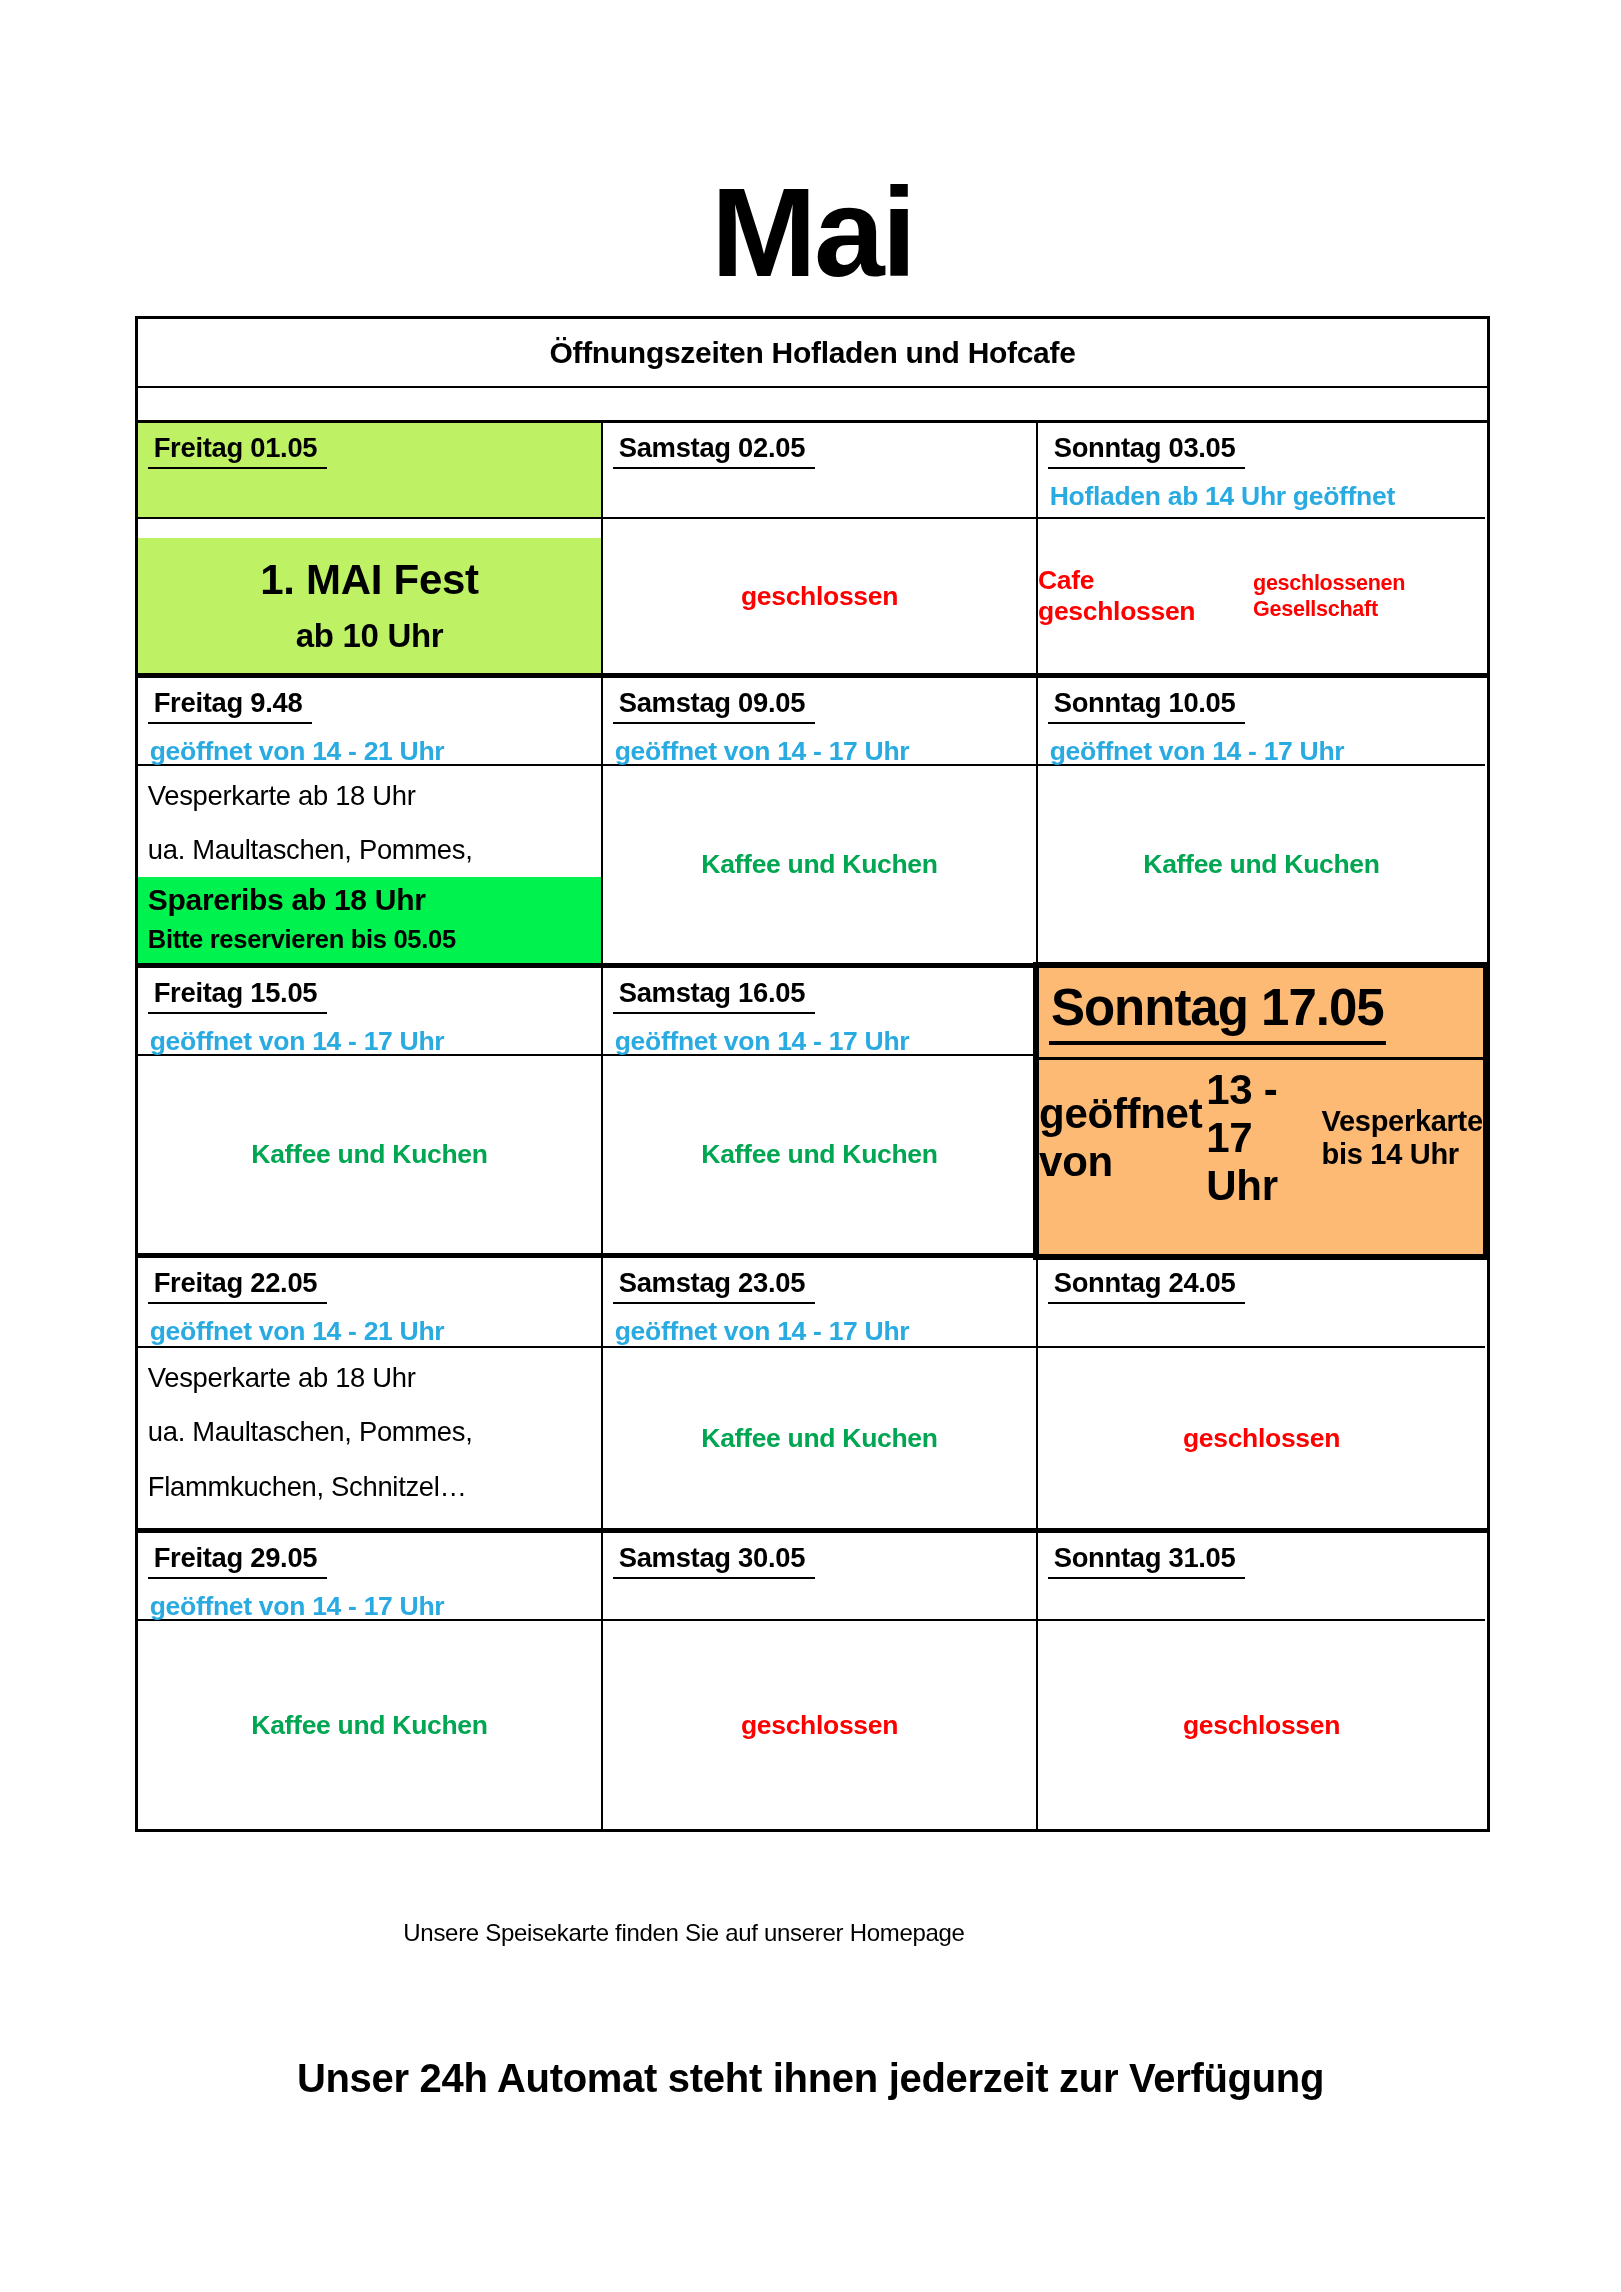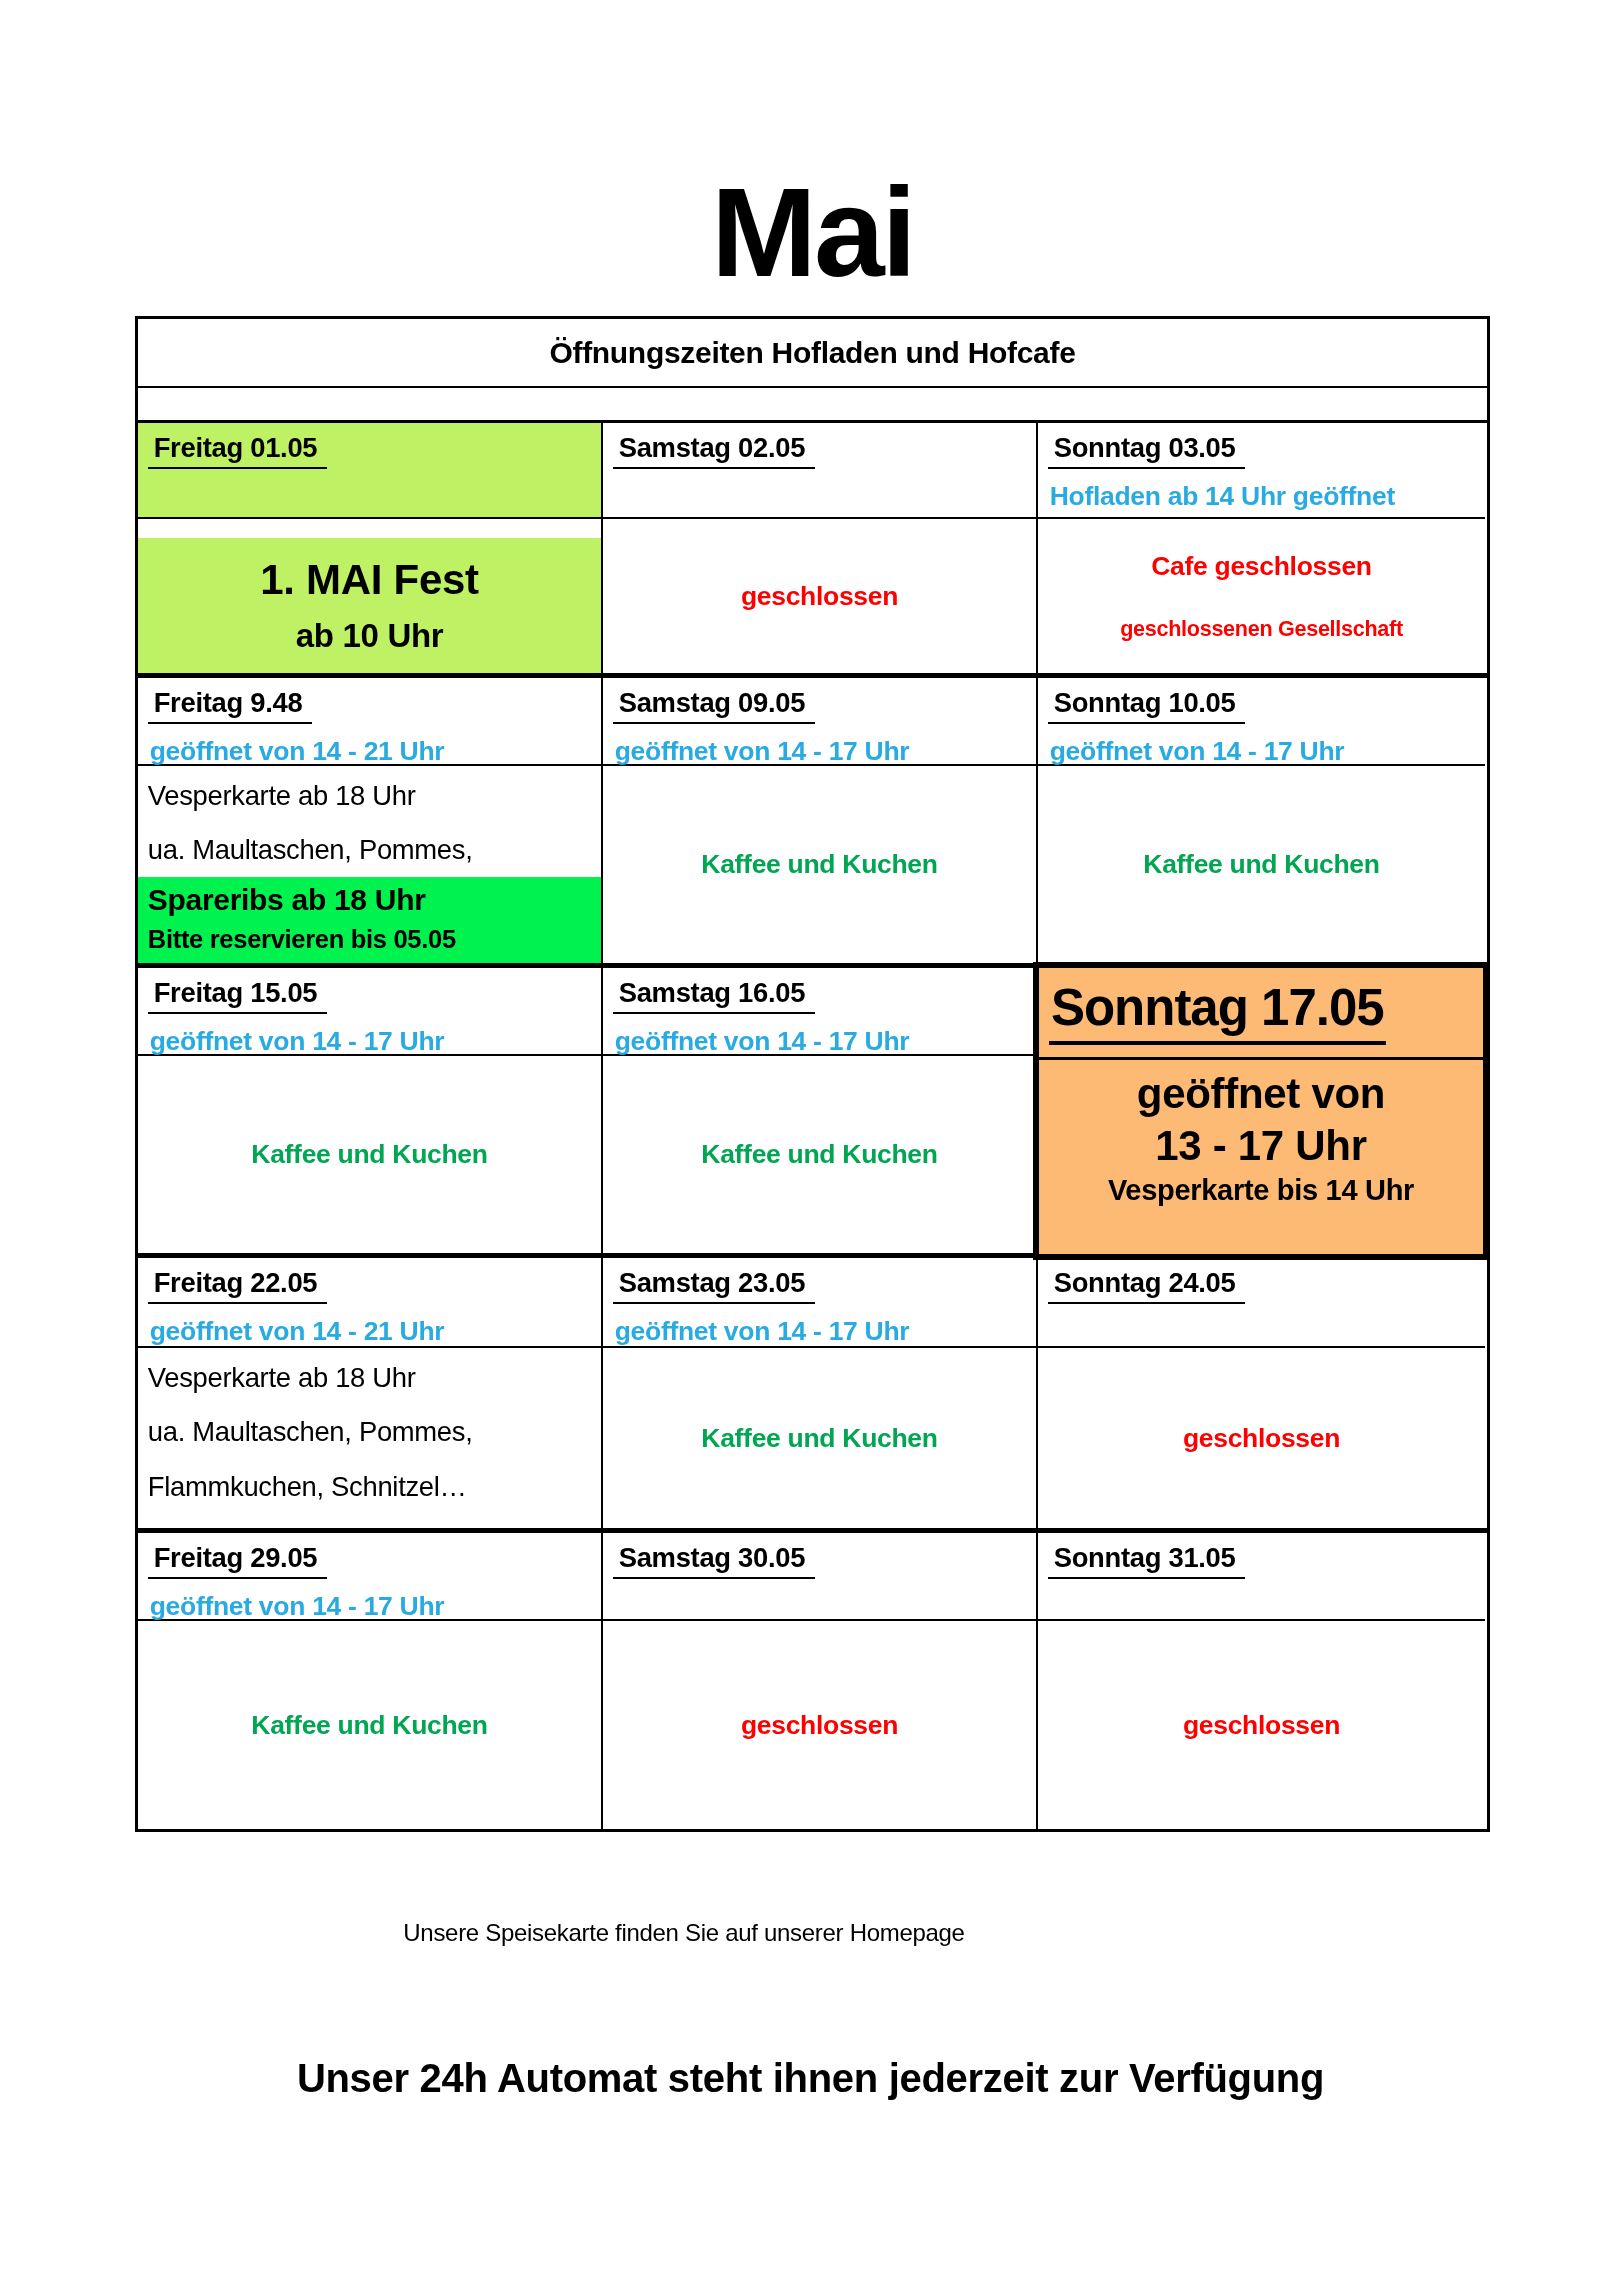--- a/index.html
+++ b/index.html
@@ -56,21 +56,21 @@
   .content { display: flex; align-items: center; justify-content: center; }
   .status  { font-weight: bold; font-size: 26.5px; text-align: right; }
   .red     { color: #FF0000; }
   .green-text { color: #00A651; }
   .green-bg   { background: #bef264; }
 
   
   .mai-fest { flex-direction: column; gap: 13.7px; margin-top: 19px; }
   .mai-line1 { font-weight: bold; font-size: 42px; }
   .mai-line2 { font-weight: bold; font-size: 33px; }
-  .s3 { flex-direction: column; gap: 34px; }
+  .s3 { flex-direction: row; gap: 34px; }
   .s3a { font-weight: bold; font-size: 26.5px; color: #FF0000; }
   .s3b { font-weight: bold; font-size: 21.6px; color: #FF0000; }
 
   
   .vesper { flex-direction: column; align-items: stretch; justify-content: flex-start; }
   .vline { font-size: 27.4px; padding: 13.7px 0 8.8px 9.8px; }
   .greenblock { margin-top: auto; background: #00F24E; padding: 2.9px 0 8.8px 9.8px; }
   .gl1 { font-weight: bold; font-size: 30px; padding: 3.9px 0 7.8px 0; }
   .gl2 { font-weight: bold; font-size: 25.5px; }
 
@@ -79,21 +79,21 @@
     grid-column: 3; grid-row: 1 / span 2;
     background: #fdba74; border: 6.9px solid #000;
     margin: -5.9px -3.9px -6.9px -2.9px;
     display: flex; flex-direction: column;
   }
   .s17-head { border-bottom: 3.9px solid #000; padding: 9.8px 5.9px 11.8px 9.8px; }
   .s17-title {
     display: inline-block; font-weight: bold; font-size: 51px; letter-spacing: -1px;
     border-bottom: 4.9px solid #000; padding: 0 2px 3.9px 2px;
   }
-  .s17-body { flex: 1; display: flex; flex-direction: column; align-items: center; justify-content: center; gap: 3.9px; padding-bottom: 37px; border-radius: 14px; }
+  .s17-body { flex: 1; display: flex; flex-direction: row; align-items: center; justify-content: center; gap: 3.9px; padding-bottom: 37px; border-radius: 14px; }
   .s17-l12 { font-weight: bold; font-size: 42px; }
   .s17-l3  { font-weight: bold; font-size: 29px; }
 
   
   .footer-note {
     position: absolute; top: 1919px; left: 0; width: 1368px;
     text-align: center; font-size: 24px;
   }
   .footer-automat {
     position: absolute; top: 2056px; left: 0; width: 1621px;

